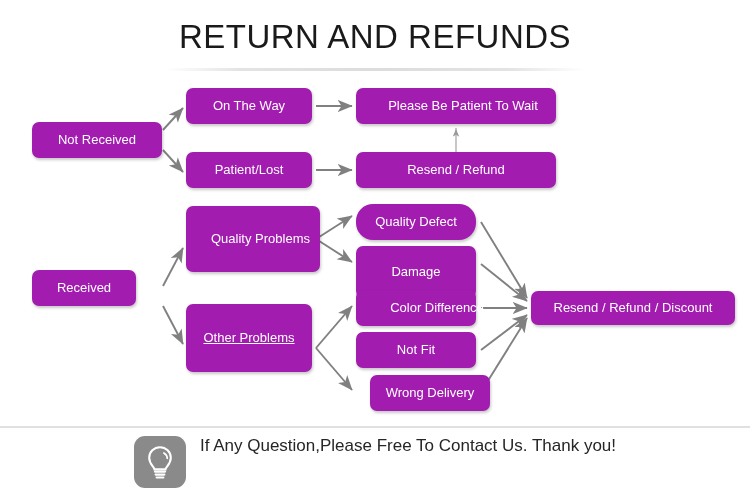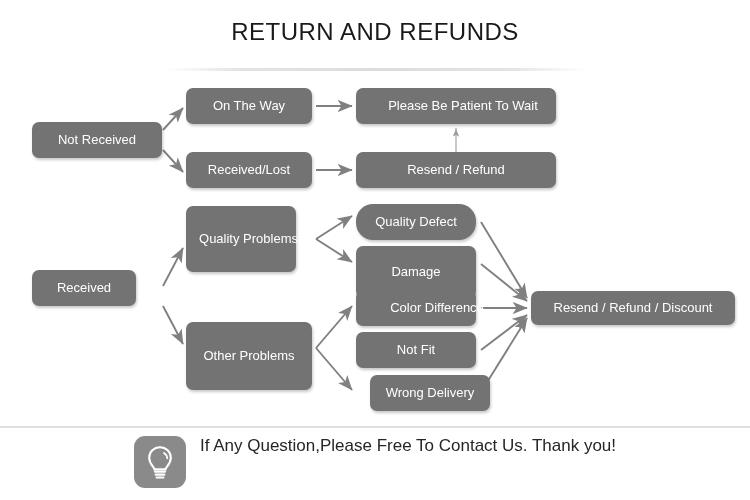--- a/index.html
+++ b/index.html
@@ -20,40 +20,40 @@
     background: #ffffff;
   }
 
   
   #title {
     position: absolute;
     left: 0;
     top: 18px;
     width: 750px;
     text-align: center;
-    font-size: 24px;
+    font-size: 33px;
     letter-spacing: 0.5px;
     color: #1a1a1a;
     font-weight: 400;
     white-space: nowrap;
   }
   #title-rule {
     position: absolute;
     left: 165px;
     top: 68px;
     width: 420px;
     height: 3px;
     background: linear-gradient(to right, #ffffff 0%, #e3e3e3 18%, #dcdcdc 50%, #e3e3e3 82%, #ffffff 100%);
     border-radius: 2px;
   }
 
   
   .node {
     position: absolute;
-    background: #737373;
+    background: #a21caf;
     color: #ffffff;
     border-radius: 7px;
     box-shadow: 1px 2px 3px rgba(0,0,0,0.22);
     display: flex;
     align-items: center;
     justify-content: center;
     text-align: center;
     font-size: 13px;
     line-height: 1.2;
     box-sizing: border-box;
@@ -154,31 +154,31 @@
       <line x1="481" y1="392" x2="527" y2="318"></line>
     </g>
 
     <line x1="456" y1="152" x2="456" y2="128" stroke="#9a9a9a" stroke-width="1.1" marker-end="url(#ah-thin)"></line>
   </svg>
 
   <div class="node" style="left:32px; top:122px; width:130px; height:36px;">Not Received</div>
 
   <div class="node" style="left:186px; top:88px; width:126px; height:36px;">On The Way</div>
 
-  <div class="node" style="left:186px; top:152px; width:126px; height:36px;">Received/Lost</div>
+  <div class="node" style="left:186px; top:152px; width:126px; height:36px;">Patient/Lost</div>
 
   <div class="node" style="left:356px; top:88px; width:200px; height:36px;padding-left:20px;">Please Be Patient To Wait</div>
 
   <div class="node" style="left:356px; top:152px; width:200px; height:36px;">Resend / Refund</div>
 
   <div class="node" style="left:32px; top:270px; width:104px; height:36px;">Received</div>
 
-  <div class="node" style="left:186px; top:206px; width:110px; height:66px;padding-left:21px;">Quality Problems</div>
-
-  <div class="node" style="left:186px; top:322px; width:126px; height:68px;">Other Problems</div>
+  <div class="node" style="left:186px; top:206px; width:134px; height:66px;padding-left:21px;">Quality Problems</div>
+
+  <div class="node" style="left:186px; top:304px; width:126px; height:68px;text-decoration:underline;">Other Problems</div>
 
   <div class="node" style="left:356px; top:204px; width:120px; height:36px;border-radius:17px;">Quality Defect</div>
 
   <div class="node" style="left:356px; top:246px; width:120px; height:52px;">Damage</div>
 
   <div class="node" style="left:356px; top:290px; width:120px; height:36px;padding-left:48px;">Color Difference</div>
 
   <div class="node" style="left:356px; top:332px; width:120px; height:36px;">Not Fit</div>
 
   <div class="node" style="left:356px; top:375px; width:120px; height:36px;margin-left:14px;">Wrong Delivery</div>

